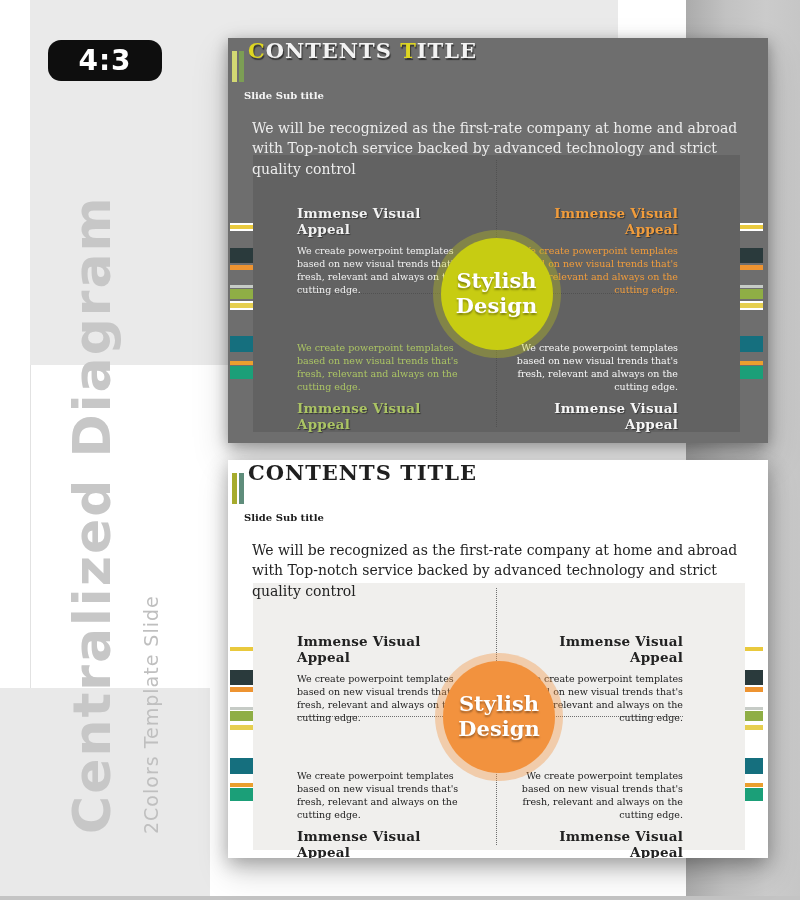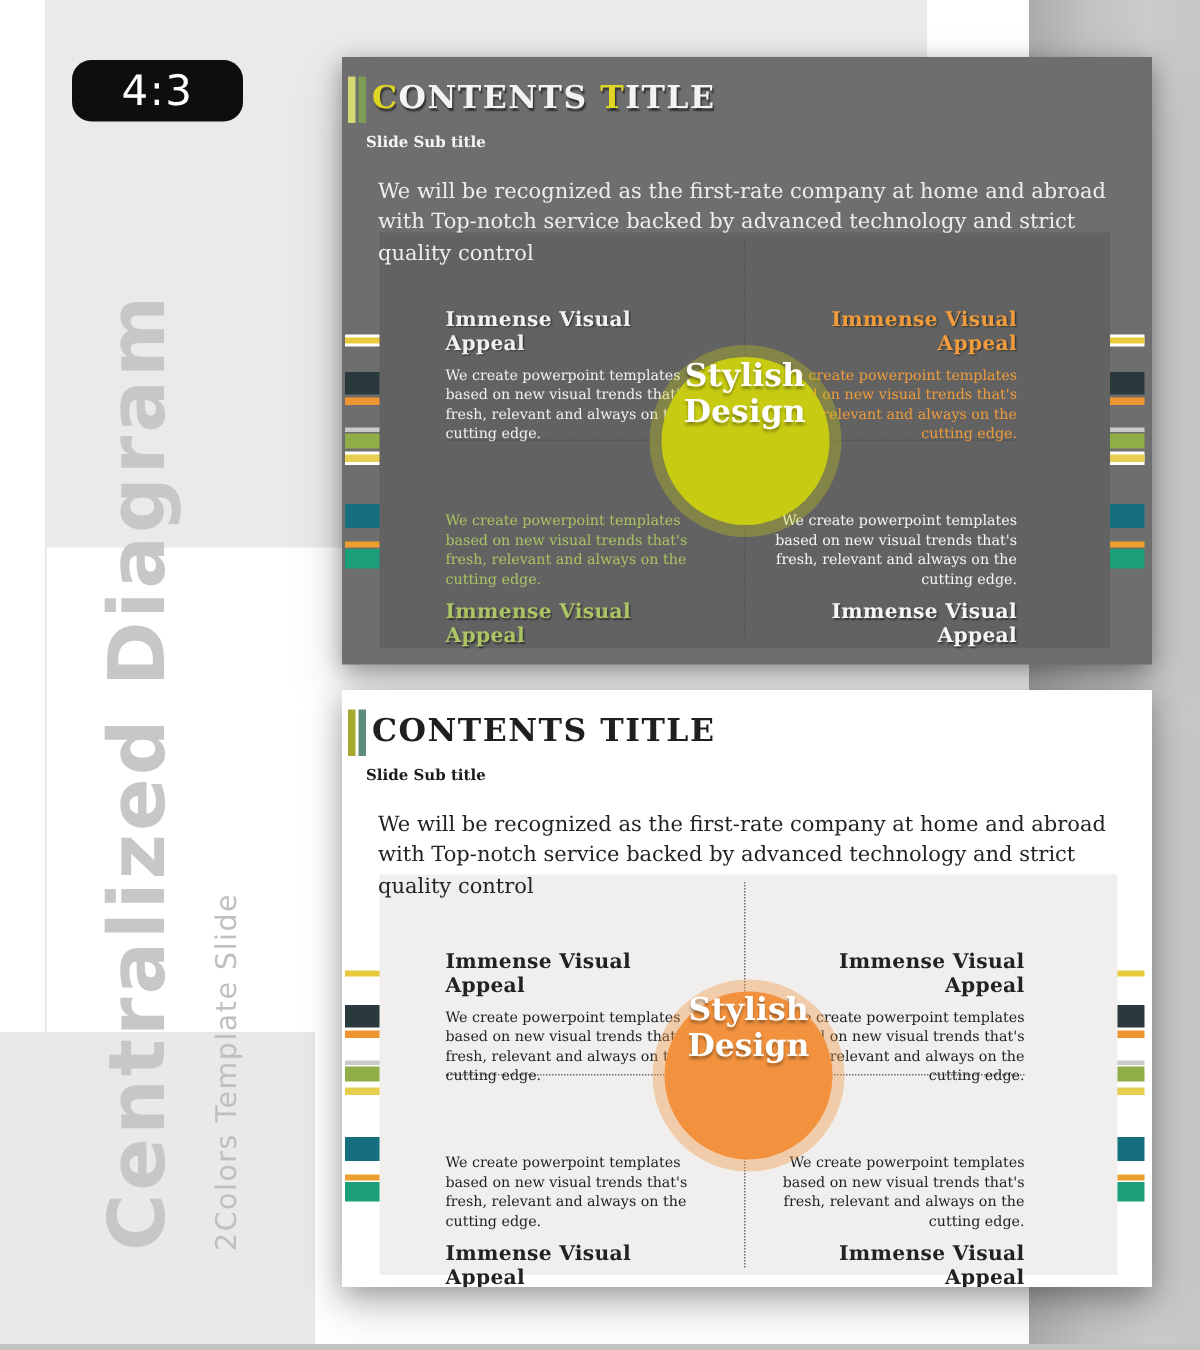--- a/index.html
+++ b/index.html
@@ -13,21 +13,21 @@
   .white-notch{position:absolute;left:618px;top:0;width:68px;height:38px;background:#ffffff;}
   .right-col{position:absolute;left:686px;top:0;width:114px;height:896px;
     background:linear-gradient(to right,#ababab 0%,#c2c2c2 35%,#cbcbcb 70%,#c6c6c6 100%);}
   .gray-bottom{position:absolute;left:0;top:688px;width:210px;height:208px;background:#e9e9e9;}
   .bottom-band{position:absolute;left:0;top:896px;width:800px;height:4px;background:#c4c4c4;}
 
   
   .badge{
     position:absolute;left:48px;top:40px;width:114px;height:41px;border-radius:13px;
     background:#0e0e0e;color:#ffffff;display:flex;align-items:center;justify-content:center;
-    font-size:28px;font-weight:normal;letter-spacing:1px;font-family:"DejaVu Sans",sans-serif;
+    font-size:28px;font-weight:bold;letter-spacing:1px;font-family:"DejaVu Sans",sans-serif;
   }
 
   
   .v-title{
     position:absolute;left:62px;top:834px;transform:rotate(-90deg);transform-origin:0 0;
     white-space:nowrap;font-size:52px;font-weight:bold;letter-spacing:2px;color:#c7c7c7;
     font-family:"DejaVu Sans",sans-serif;
   }
   .v-sub{
     position:absolute;left:140px;top:834px;transform:rotate(-90deg);transform-origin:0 0;
@@ -66,31 +66,31 @@
   .quad.tl{color:var(--q-tl);} .quad.tr{color:var(--q-tr);}
   .quad.bl{color:var(--q-bl);} .quad.br{color:var(--q-br);}
   .slide--dark .q-heading{text-shadow:1px 1px 1px rgba(0,0,0,.45);}
 
   .circle-halo{
     position:absolute;left:50%;top:50%;transform:translate(-50%,-50%);
     width:112px;height:112px;padding:8px;border-radius:50%;background:var(--halo);z-index:5;
   }
   .circle{
     width:112px;height:112px;border-radius:50%;background:var(--circle);
-    display:flex;flex-direction:column;align-items:center;justify-content:flex-start;
+    display:flex;flex-direction:column;align-items:center;justify-content:center;
     color:#ffffff;font-size:21px;font-weight:bold;line-height:1.15;
     text-shadow:0 2px 2px rgba(0,0,0,.35);text-align:center;
   }
 
   .bars{position:absolute;left:4px;top:13px;display:flex;gap:2px;z-index:6;}
   .bar{width:5px;height:31px;}
   .bar1{background:var(--bar1);} .bar2{background:var(--bar2);}
 
   .slide-title{
-    position:absolute;left:20px;top:14px;z-index:6;font-size:21px;font-weight:bold;
+    position:absolute;left:20px;top:0;z-index:6;font-size:21px;font-weight:bold;
     letter-spacing:1px;color:var(--title-c);white-space:nowrap;
   }
   .slide--dark .slide-title{text-shadow:1px 2px 1px rgba(0,0,0,.55);}
   .t-accent{color:var(--accent);}
   .slide-subtitle{position:absolute;left:16px;top:52px;z-index:6;font-size:10px;font-weight:bold;color:var(--sub-c);}
   .slide-desc{position:absolute;left:24px;top:80px;width:505px;z-index:6;font-size:14px;line-height:1.45;color:var(--desc-c);}
 </style>
 </head>
 <body>
 

